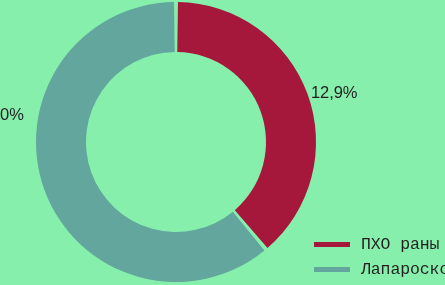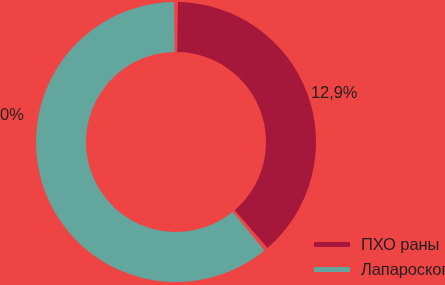--- a/index.html
+++ b/index.html
@@ -52,28 +52,28 @@
   }
   .legend-swatch {
     width: 36px;
     height: 5px;
     flex: 0 0 auto;
     margin-right: 11px;
   }
   .legend-label {
     color: #231f20;
     font-size: 16.5px;
-    font-family: Liberation Sans, sans-serif;
+    font-family: Liberation Mono, monospace;
     letter-spacing: -0.1px;
   }
 </style>
 </head>
 <body>
 
-<div id="page" style="background: #ef4444;">
+<div id="page" style="background: #86efac;">
 
   <svg id="donut-svg" viewBox="0 0 445 285">
     <g>
       <path id="slice-red" d="M 177.95470524748035 2.013646638697395 A 140 140 0 0 1 267.47888455861477 247.9793077912459 L 234.8078543591095 210.12955500865806 A 90 90 0 0 0 177.2565962305231 52.00877283916262 Z" fill="#a6173c"></path>
       <path id="slice-teal" d="M 264.4841023730791 250.49222841858517 A 140 140 0 1 1 174.04529475251962 2.013646638697395 L 174.7434037694769 52.00877283916262 A 90 90 0 1 0 232.88263723983655 211.7450039833762 Z" fill="#62a69e"></path>
     </g>
   </svg>
 
   <div class="slice-label" id="label-red">12,9%</div>
 

